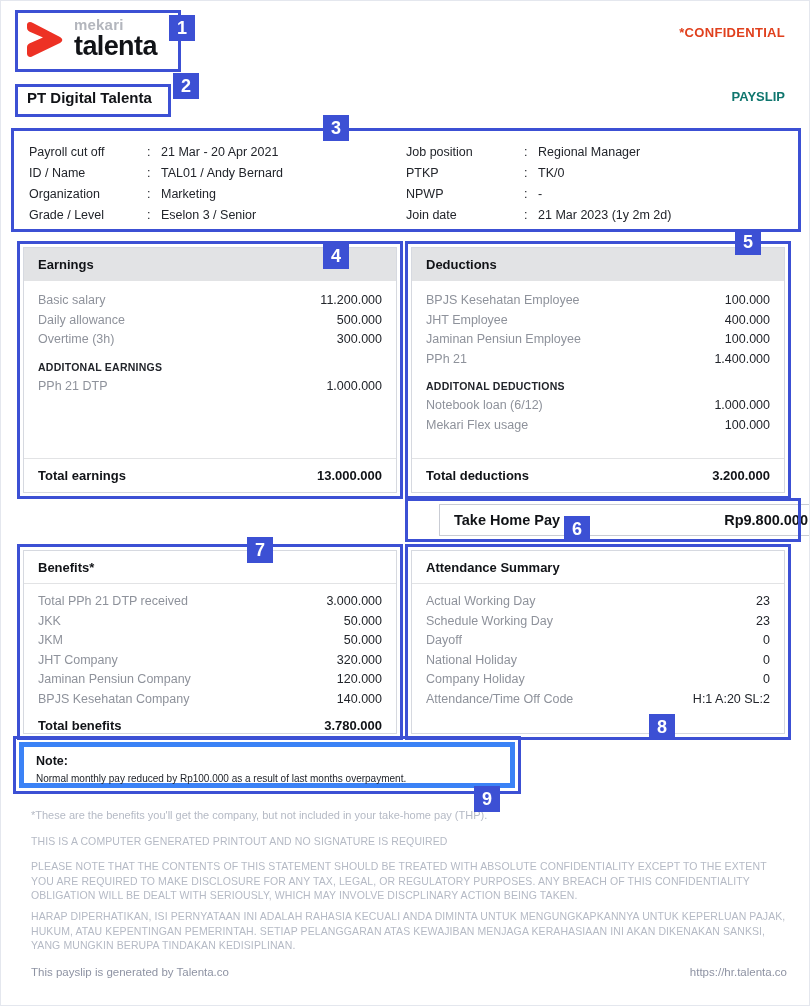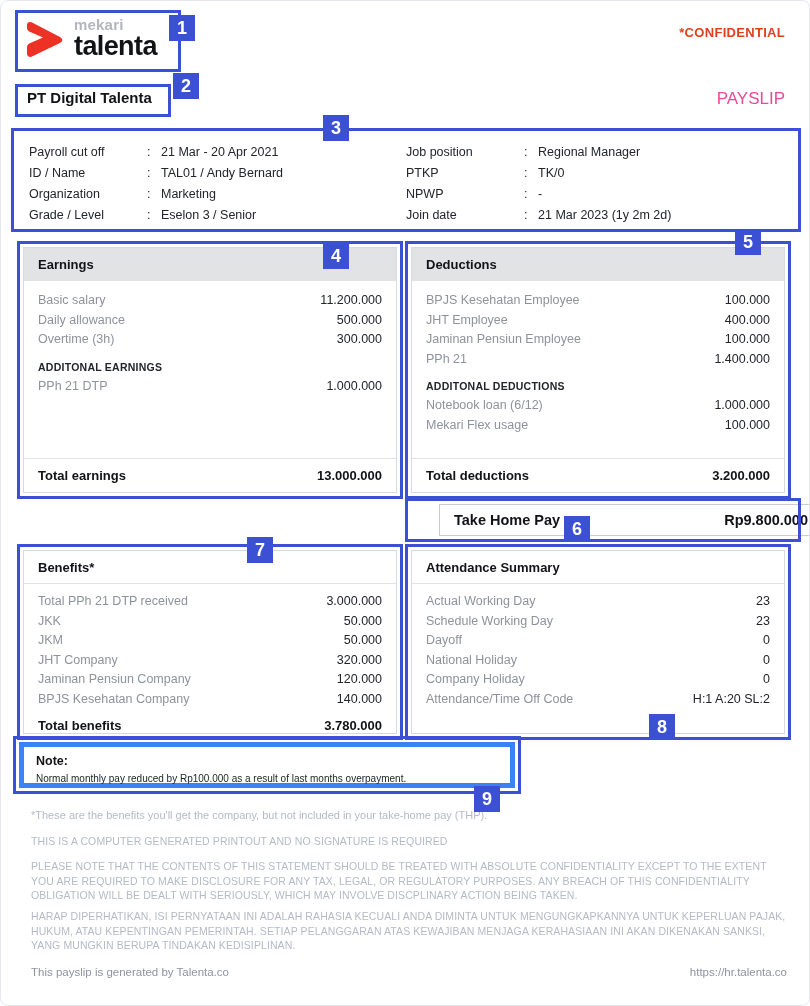--- a/index.html
+++ b/index.html
@@ -7,21 +7,21 @@
     width: 810px; height: 1006px;
     background: #ffffff;
     font-family: "Liberation Sans", sans-serif;
     -webkit-font-smoothing: antialiased;
   }
   #page {
     position: relative;
     width: 810px; height: 1006px;
     background: #ffffff;
     border: 1px solid #e4e7ee;
-    border-radius: 8px;
+    border-radius: 0;
     overflow: hidden;
   }
 
   
   .anno {
     position: absolute;
     border: 3px solid #3c50d4;
     pointer-events: none;
     z-index: 5;
   }
@@ -58,21 +58,21 @@
     position: absolute; right: 24px; top: 24px;
     color: #e0401d; font-size: 13px; font-weight: bold;
     letter-spacing: .3px;
   }
   .company-name {
     position: absolute; left: 26px; top: 88px;
     font-size: 15px; font-weight: bold; color: #111317;
   }
   .payslip-title {
     position: absolute; right: 24px; top: 88px;
-    font-size: 17px; font-weight: normal; color: #ec4899;
+    font-size: 13px; font-weight: bold; color: #0f766e;
   }
 
   
   .info {
     position: absolute; left: 16px; top: 133px;
     width: 778px; height: 92px;
     display: grid;
     grid-template-columns: 1fr 1fr;
     padding: 7px 12px 0 12px;
   }

